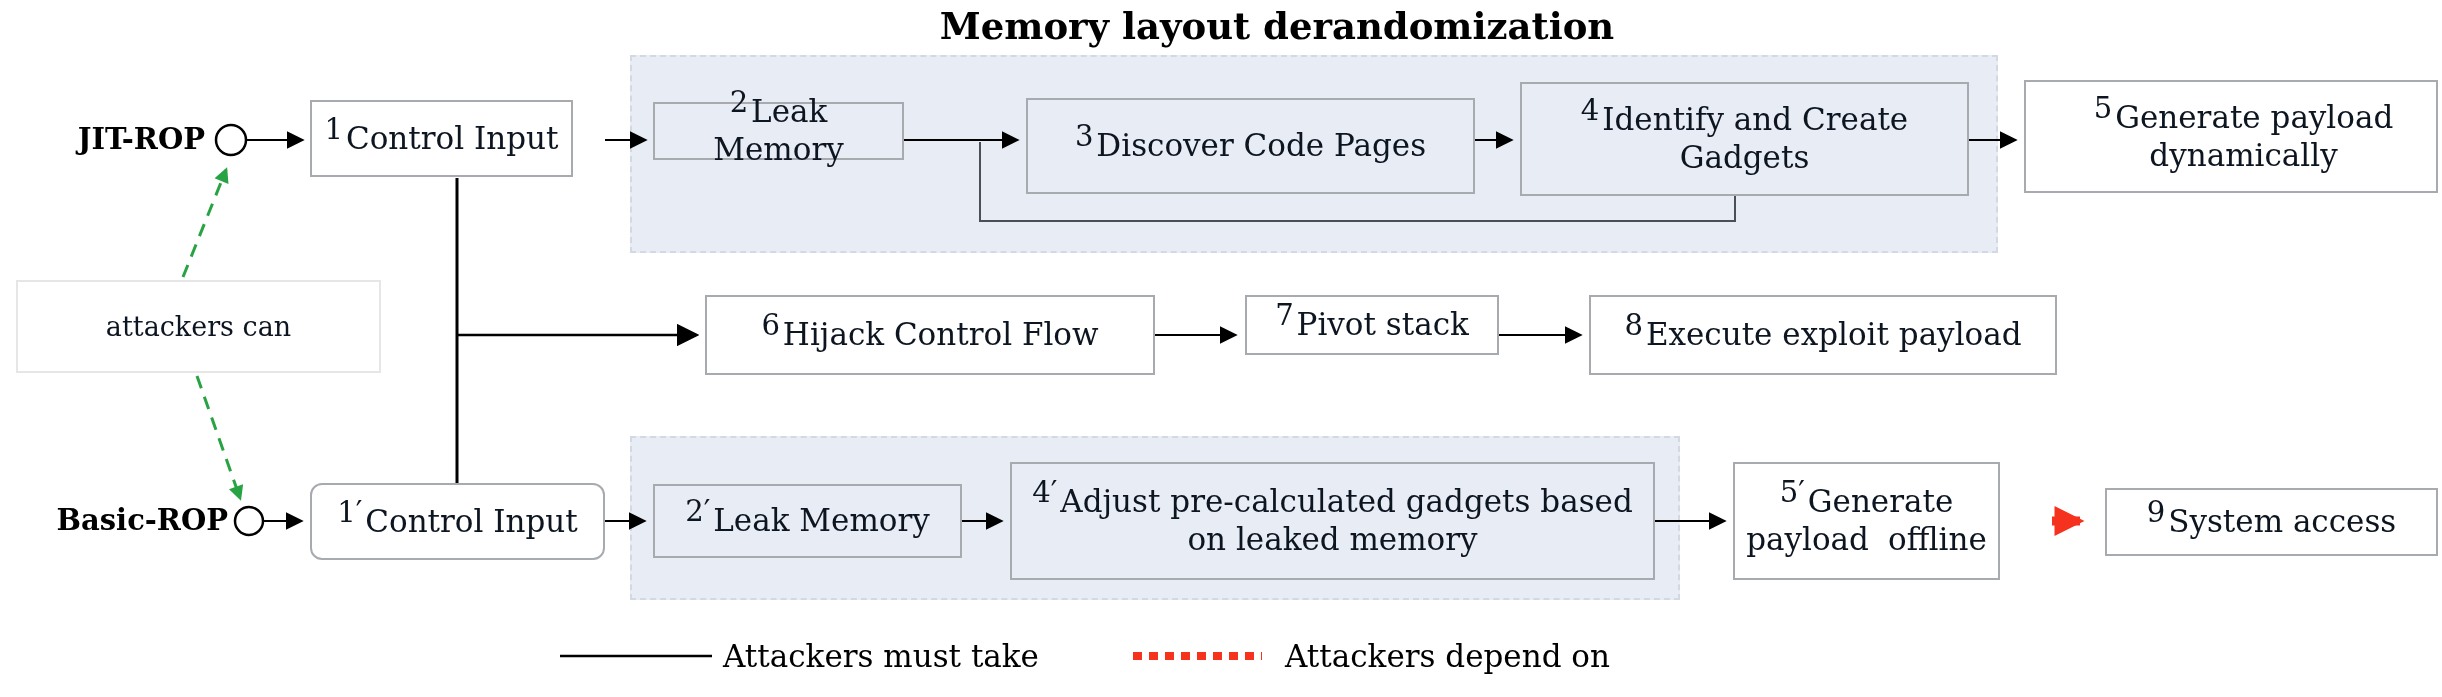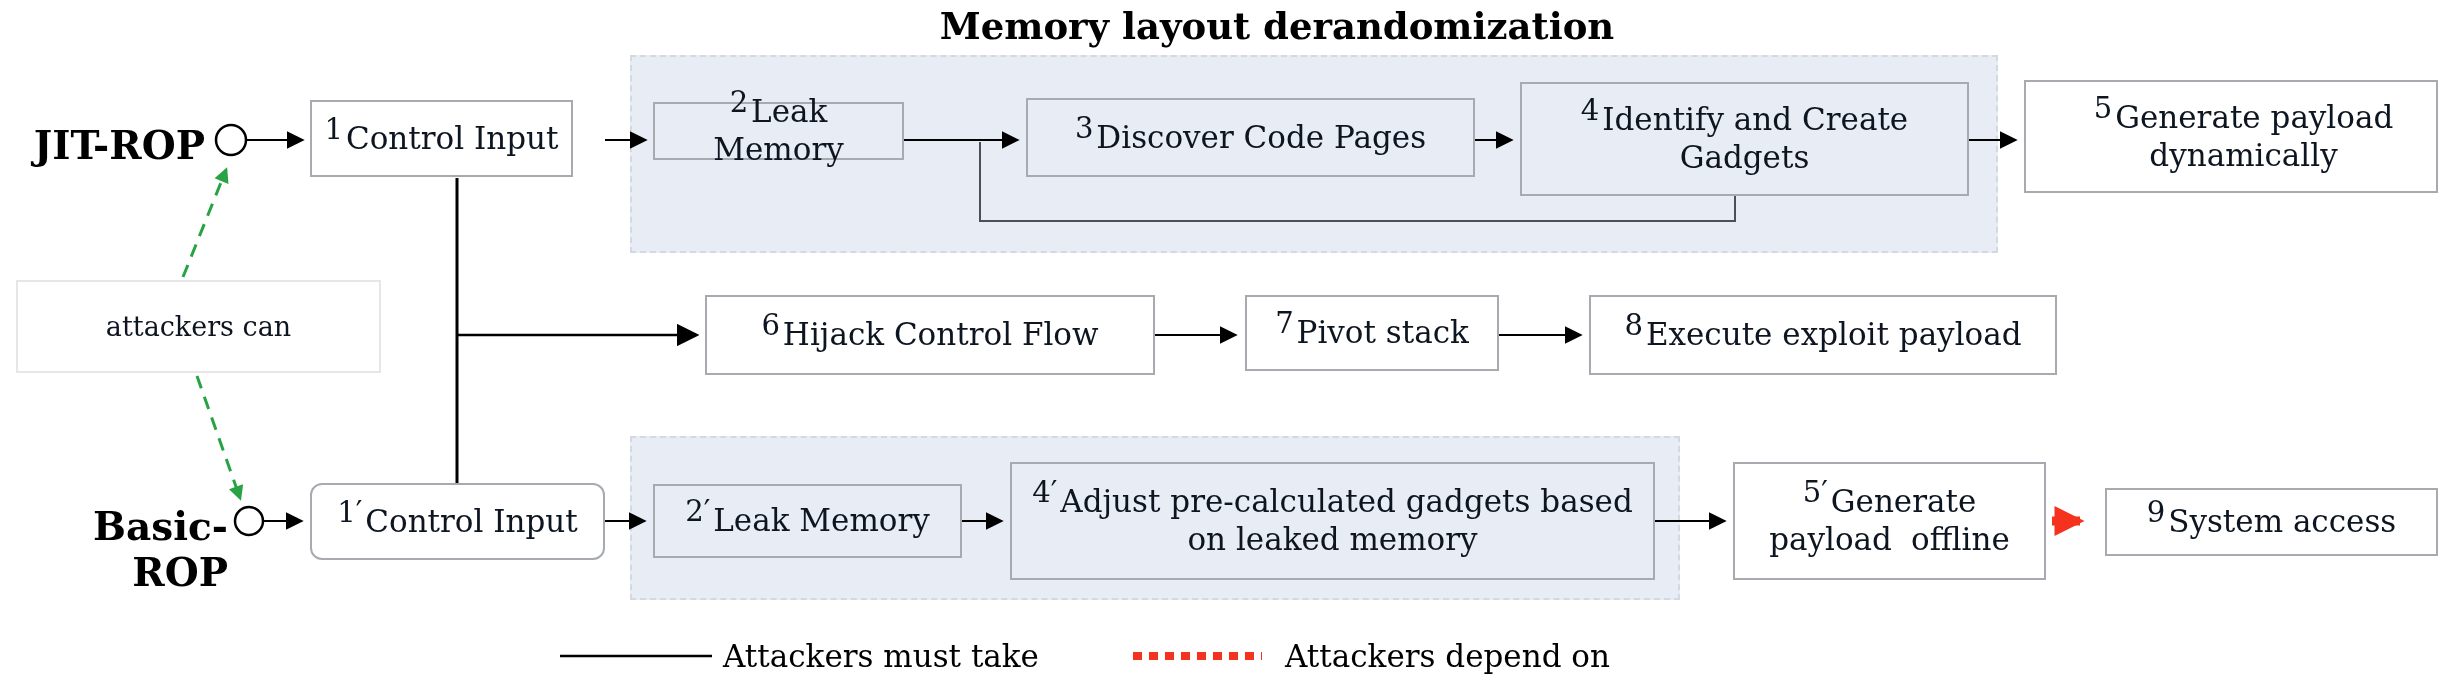--- a/index.html
+++ b/index.html
@@ -23,21 +23,21 @@
   .num{
     position:relative;top:-0.34em;font-size:.94em;margin-right:.1em;white-space:nowrap;
   }
   .wide-words{word-spacing:.3em;}
   
   .title{
     position:absolute;left:877px;top:4px;width:800px;text-align:center;
     font-size:37px;font-weight:bold;color:#000;
   }
   .lane{
-    position:absolute;font-size:39px;font-weight:bold;color:#000;text-align:right;
+    position:absolute;font-size:29px;font-weight:bold;color:#000;text-align:right;
   }
   
   .note{
     position:absolute;left:16px;top:280px;width:365px;height:93px;box-sizing:border-box;
     border:2px solid #e6e6e6;background:#fff;display:flex;flex-direction:column;
     align-items:center;justify-content:center;font-size:27px;line-height:1.3;text-align:center;
   }
   .legend-label{
     position:absolute;top:636px;font-size:31px;color:#000;height:40px;line-height:40px;
   }
@@ -101,50 +101,50 @@
 <div class="note">
   <span>attackers can</span>
 </div>
 
 <div class="node white" style="left:310px;top:100px;width:263px;height:77px;">
   <span class="txt"><span class="num">1</span><span>Control Input</span></span>
 </div>
 <div class="node" style="left:653px;top:102px;width:251px;height:58px;">
   <span class="txt"><span class="num">2</span><span>Leak Memory</span></span>
 </div>
-<div class="node" style="left:1026px;top:98px;width:449px;height:79px;">
+<div class="node" style="left:1026px;top:98px;width:449px;height:96px;">
   <span class="txt"><span class="num">3</span><span>Discover Code Pages</span></span>
 </div>
 <div class="node" style="left:1520px;top:82px;width:449px;height:114px;">
   <span class="txt"><span class="num">4</span><span>Identify and Create Gadgets</span></span>
 </div>
 <div class="node white" style="left:2024px;top:80px;width:414px;height:113px;padding-left:33px;">
   <span class="txt"><span class="num">5</span><span>Generate payload dynamically</span></span>
 </div>
 
 <div class="node white" style="left:705px;top:295px;width:450px;height:80px;">
   <span class="txt"><span class="num">6</span><span>Hijack Control Flow</span></span>
 </div>
-<div class="node white" style="left:1245px;top:295px;width:254px;height:76px;">
+<div class="node white" style="left:1245px;top:295px;width:254px;height:60px;">
   <span class="txt"><span class="num">7</span><span>Pivot stack</span></span>
 </div>
 <div class="node white" style="left:1589px;top:295px;width:468px;height:80px;">
   <span class="txt"><span class="num">8</span><span>Execute exploit payload</span></span>
 </div>
 
 <div class="node white" style="left:310px;top:483px;width:295px;height:77px;border-radius:12px;">
   <span class="txt"><span class="num">1′</span><span>Control Input</span></span>
 </div>
 <div class="node" style="left:653px;top:484px;width:309px;height:74px;">
   <span class="txt"><span class="num">2′</span><span>Leak Memory</span></span>
 </div>
 <div class="node" style="left:1010px;top:462px;width:645px;height:118px;">
   <span class="txt"><span class="num">4′</span><span>Adjust pre-calculated gadgets based on leaked memory</span></span>
 </div>
-<div class="node white wide-words" style="left:1733px;top:462px;width:313px;height:118px;">
+<div class="node white wide-words" style="left:1733px;top:462px;width:267px;height:118px;">
   <span class="txt"><span class="num">5′</span><span>Generate payload offline</span></span>
 </div>
 <div class="node white" style="left:2105px;top:488px;width:333px;height:68px;">
   <span class="txt"><span class="num">9</span><span>System access</span></span>
 </div>
 
 <div class="legend-label" style="left:723px;">Attackers must take</div>
 <div class="legend-label" style="left:1285px;">Attackers depend on</div>
 
 </body></html>

